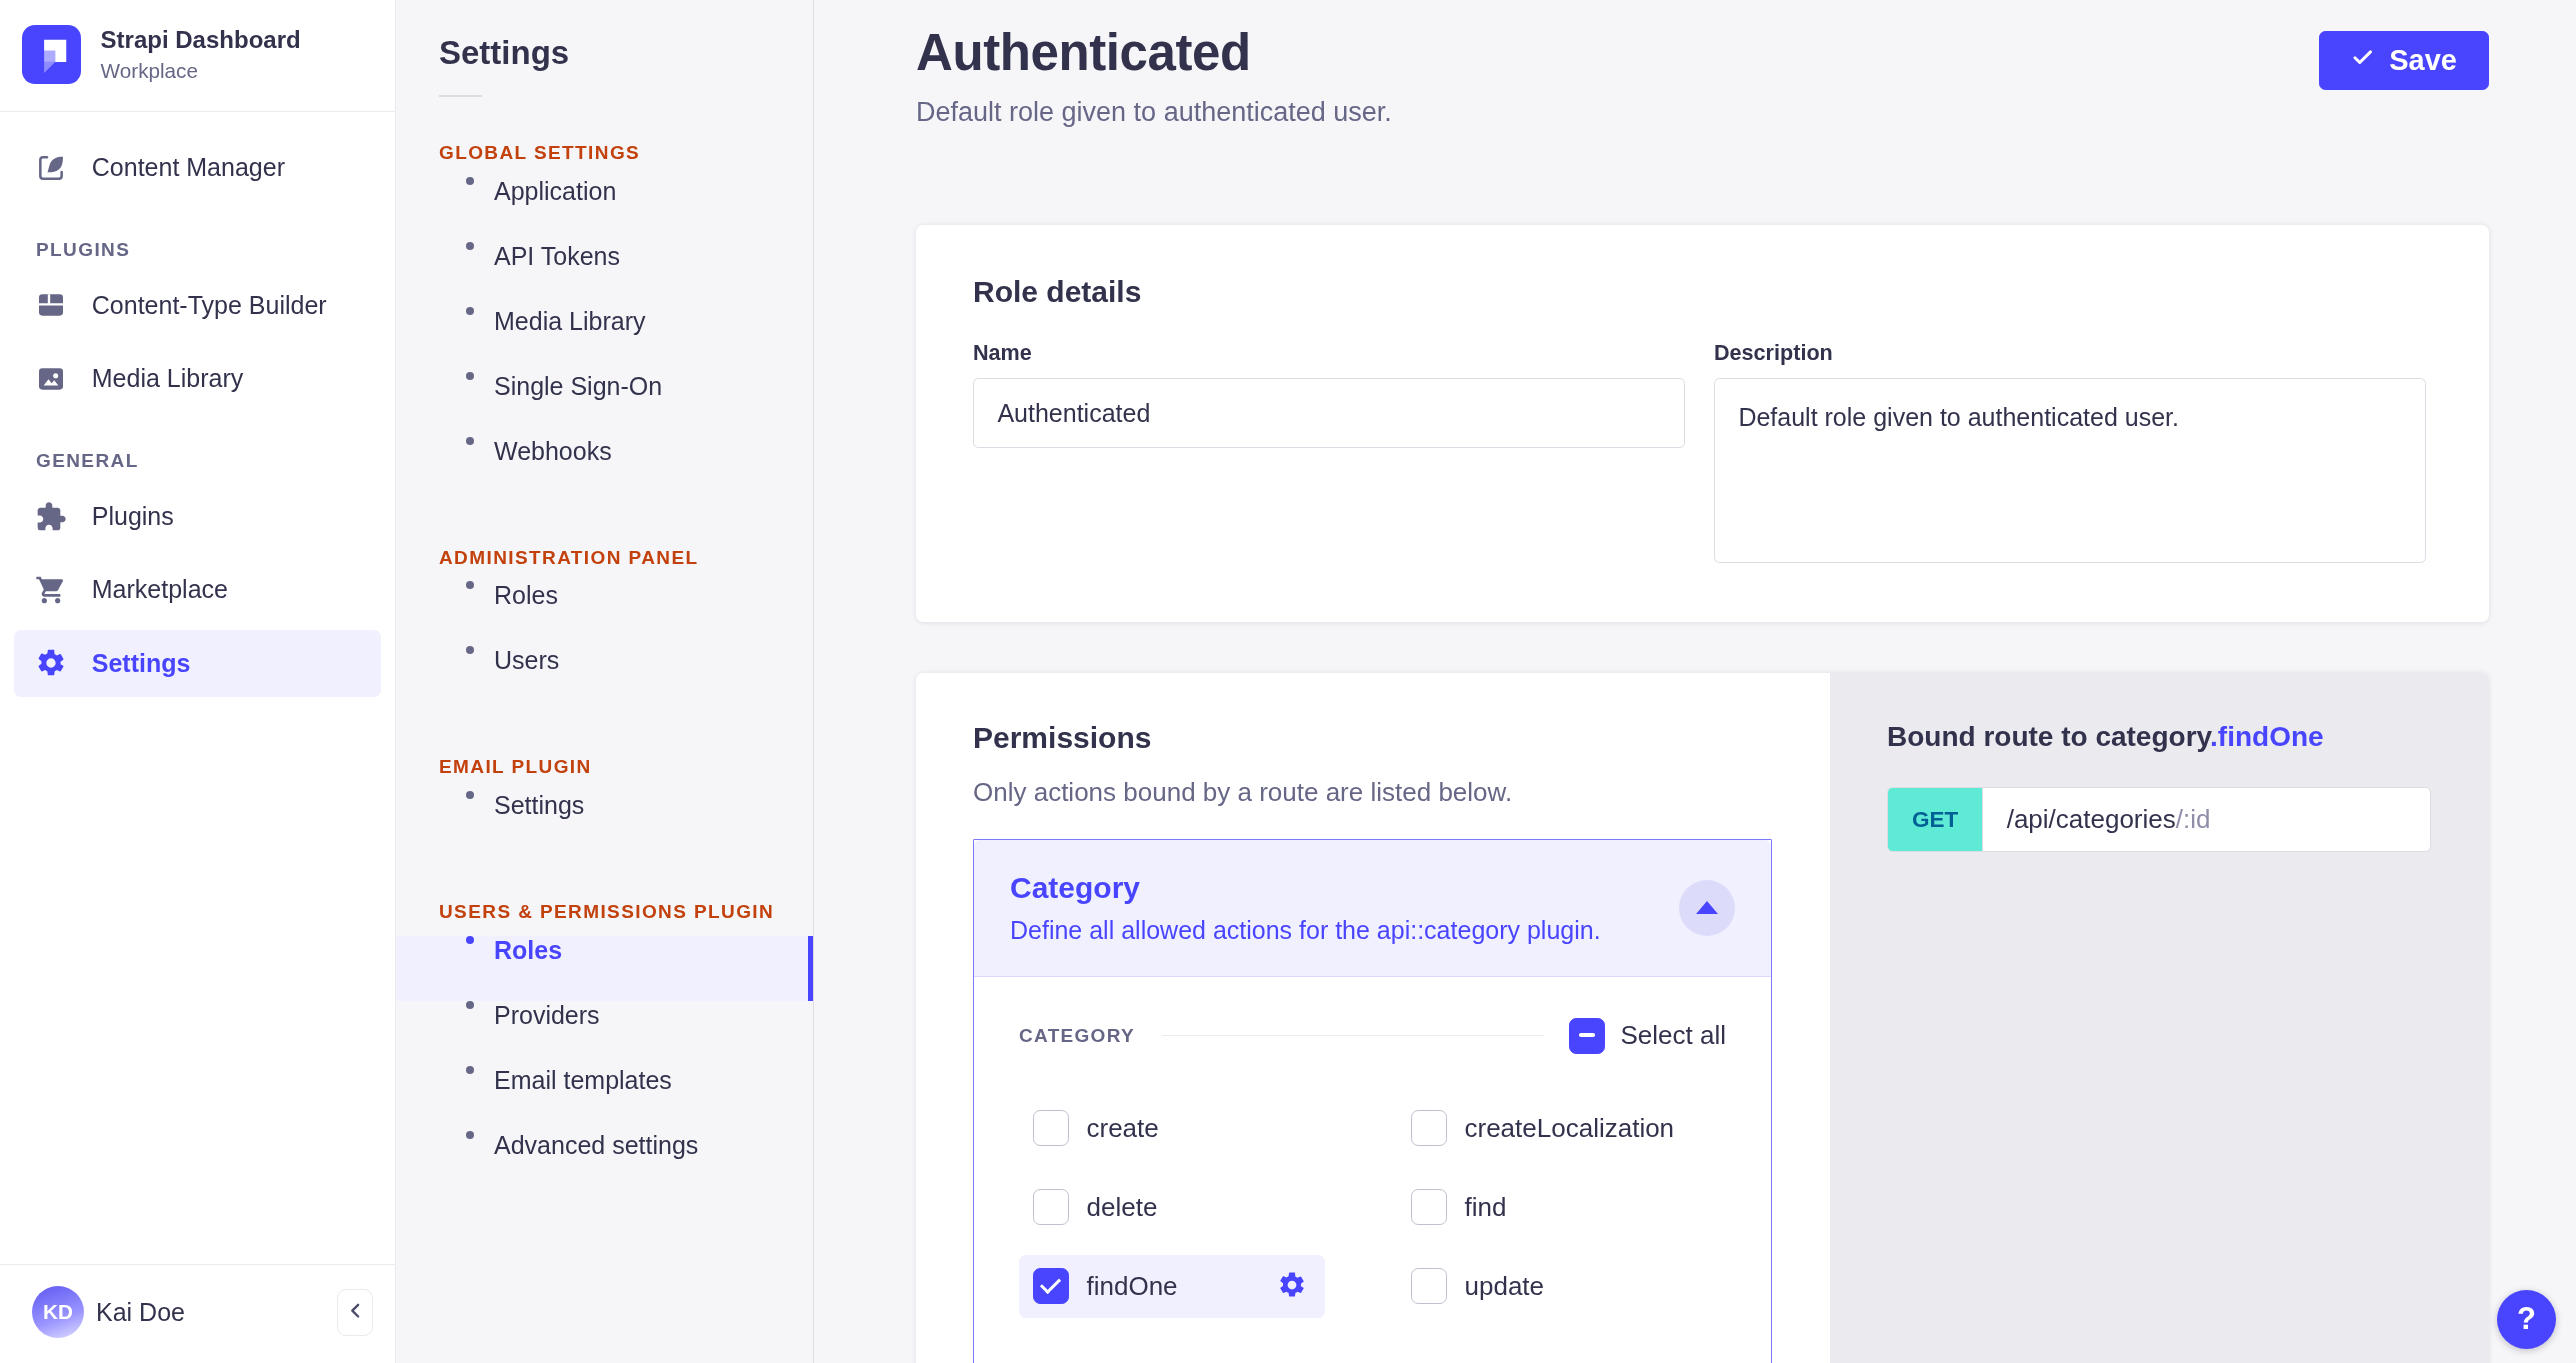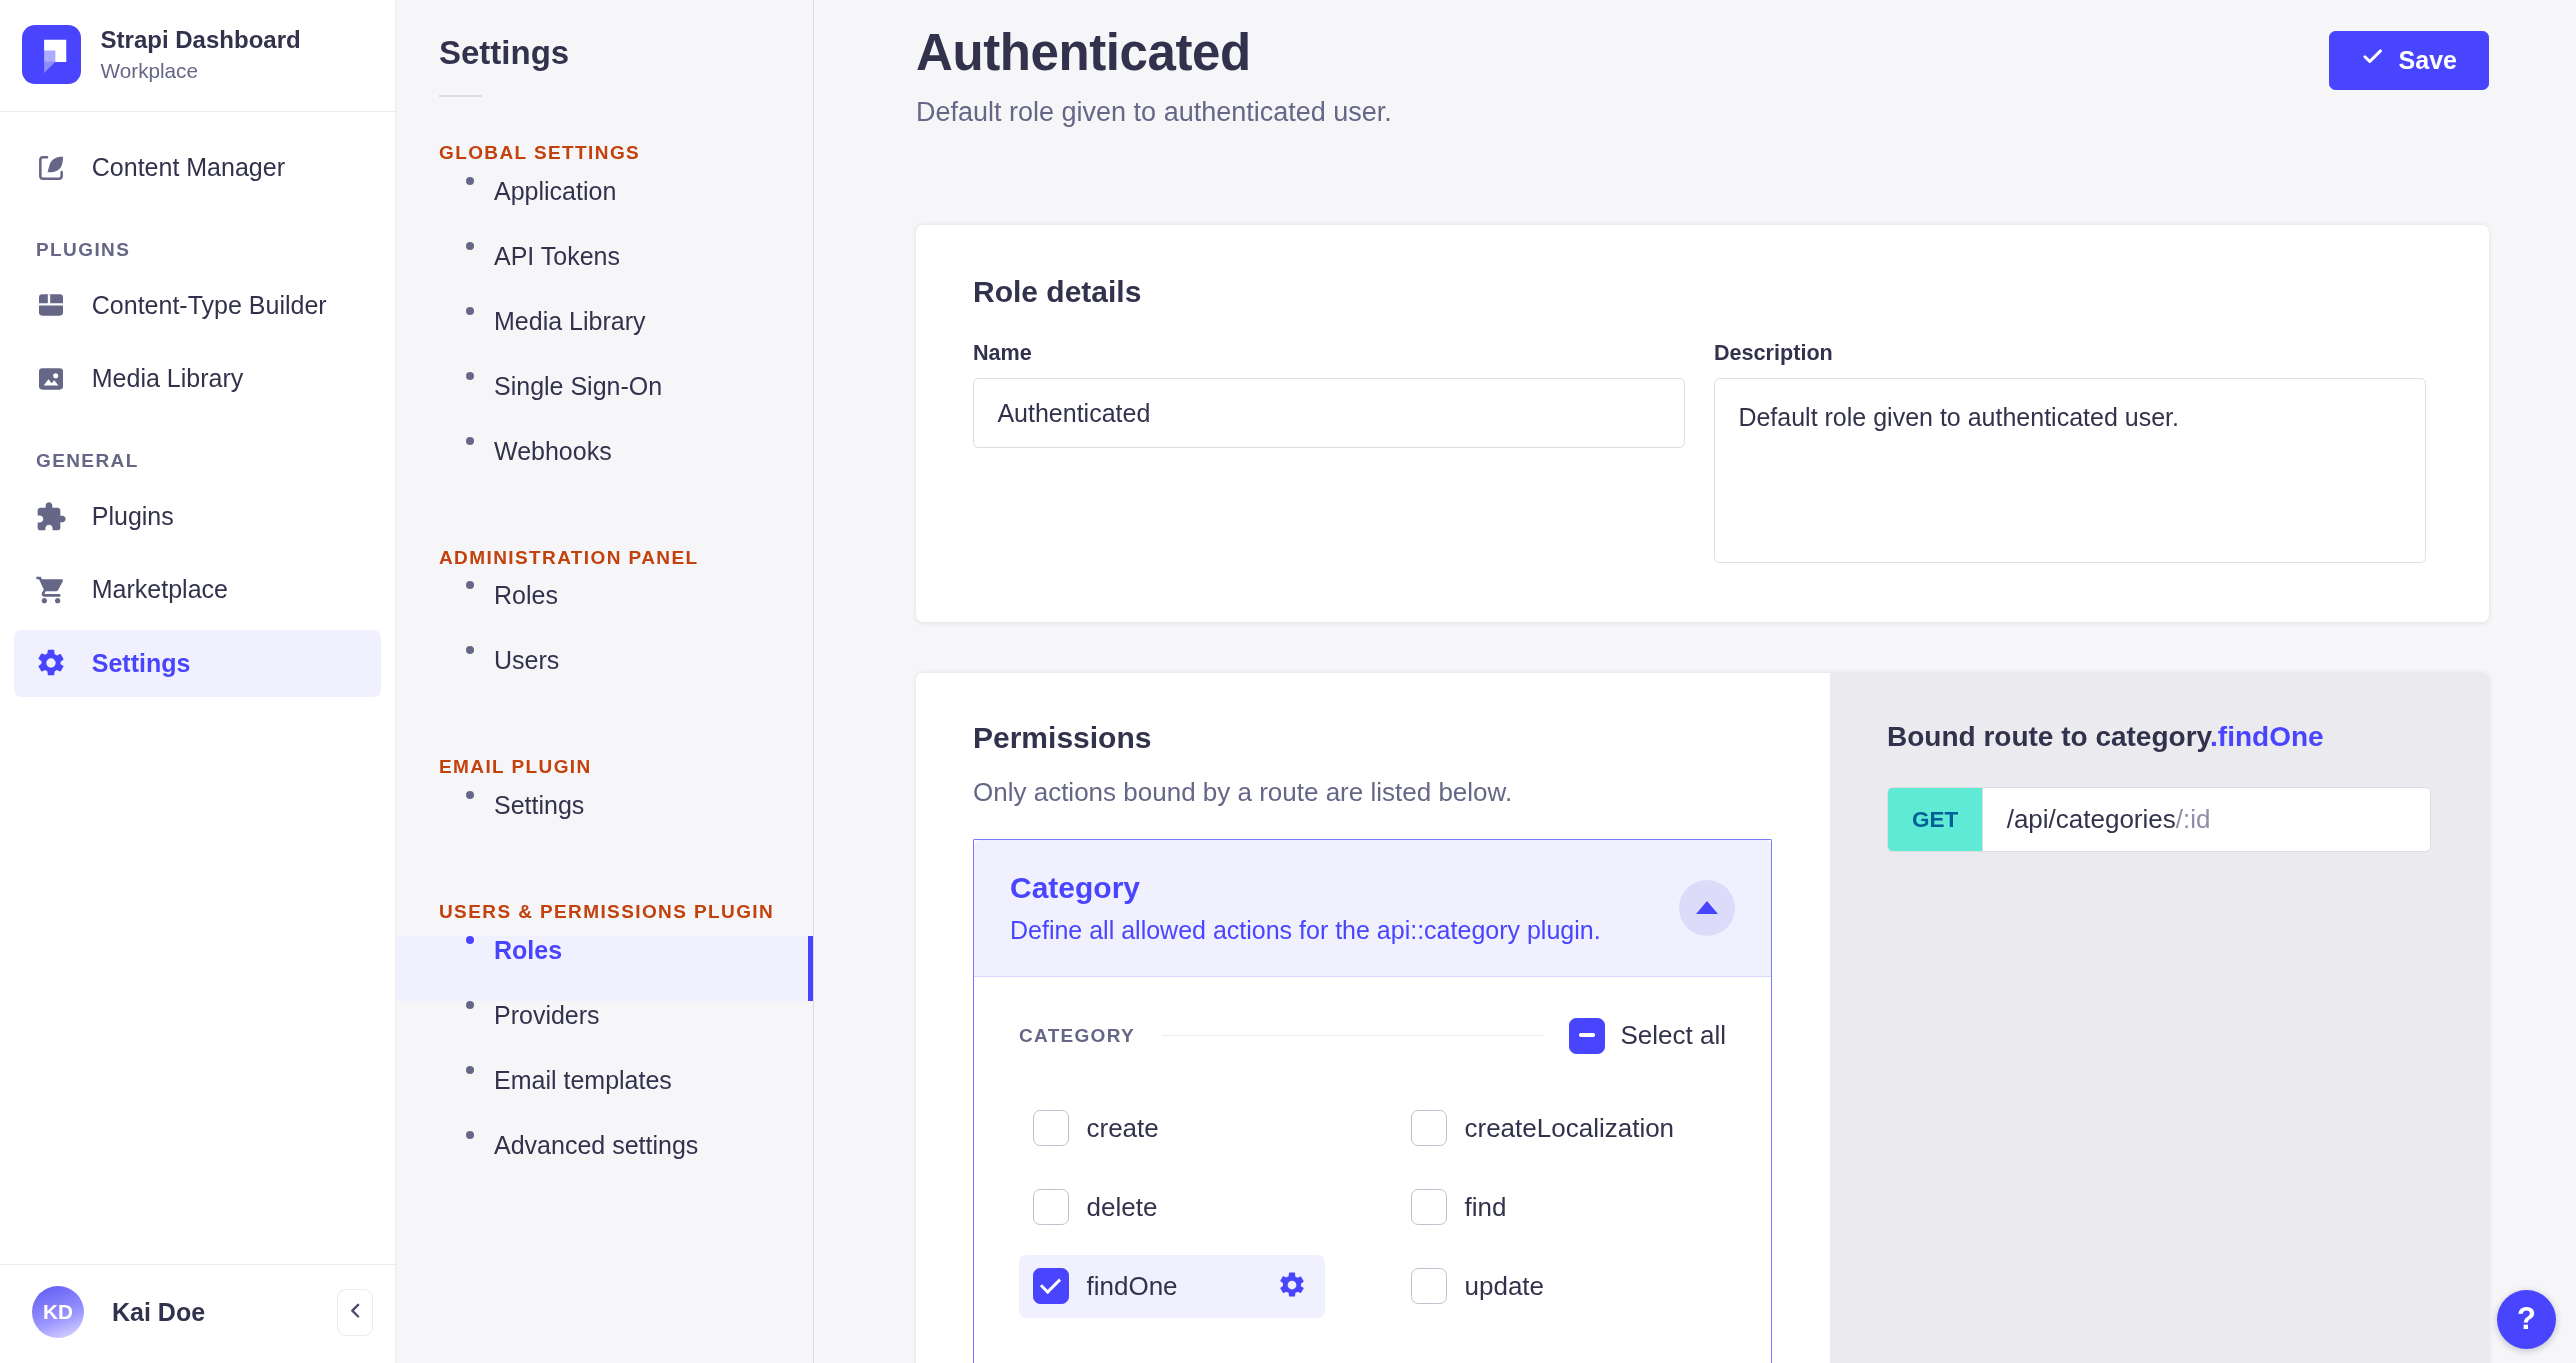--- a/index.html
+++ b/index.html
@@ -35,21 +35,21 @@
     color: #666687; margin: 38px 0 10.8px 36px;
   }
   .nav-footer { position: absolute; left: 0; right: 0; bottom: 0; }
   .footer-row { display: flex; align-items: center; padding: 21.6px 21.6px 25px 32px; }
   .avatar {
     width: 52px; height: 52px; border-radius: 50%;
     background: linear-gradient(160deg, #5d57f2 0%, #9a95ff 60%, #e0deff 100%);
     color: #ffffff; font-size: 20.7px; font-weight: 700;
     display: flex; align-items: center; justify-content: center;
   }
-  .user-name { font-size: 25px; font-weight: 700; color: #32324d; margin-left: 28px; flex: 1; }
+  .user-name { font-size: 25px; font-weight: 400; color: #32324d; margin-left: 12px; flex: 1; }
   .collapse-btn {
     width: 36px; height: 47px; border: 0.9px solid #eaeaef; border-radius: 9px;
     background: #fff; display: flex; align-items: center; justify-content: center; cursor: pointer;
   }
   
   .sub-nav {
     width: 418px; min-width: 418px; height: 100%;
     background: #f6f6f9; border-right: 0.9px solid #dcdce4;
     padding-top: 34px;
   }
@@ -66,21 +66,21 @@
   .sub-item.active .bullet { background: #4945ff; }
   .sub-item.active::after { content: ""; position: absolute; right: 0; top: 0; bottom: 0; width: 5.4px; background: #4945ff; }
   
   .main { flex: 1; height: 100%; padding: 0 87px 0 102px; position: relative; }
   .page-header { display: flex; justify-content: space-between; align-items: flex-start; padding-top: 23.4px; }
   .page-title { font-size: 51px; font-weight: 700; color: #32324d; letter-spacing: -0.4px; }
   .page-subtitle { font-size: 27px; color: #666687; margin-top: 14.4px; }
   .save-btn {
     margin-top: 7.2px; height: 59px; padding: 0 31px;
     background: #4945ff; border: 0.9px solid #4945ff; border-radius: 6.3px;
-    color: #fff; font-size: 25px; font-weight: 600;
+    color: #fff; font-size: 29px; font-weight: 600;
     display: flex; align-items: center; gap: 14.4px; cursor: pointer;
     font-family: "Liberation Sans", sans-serif;
   }
   
   .card {
     background: #ffffff; border-radius: 7.2px;
     box-shadow: 0 0.9px 5.4px rgba(33,33,52,0.1);
     margin-top: 97px; padding: 50px 63px 56px 57px;
   }
   .card-heading { font-size: 30px; font-weight: 600; color: #32324d; }

